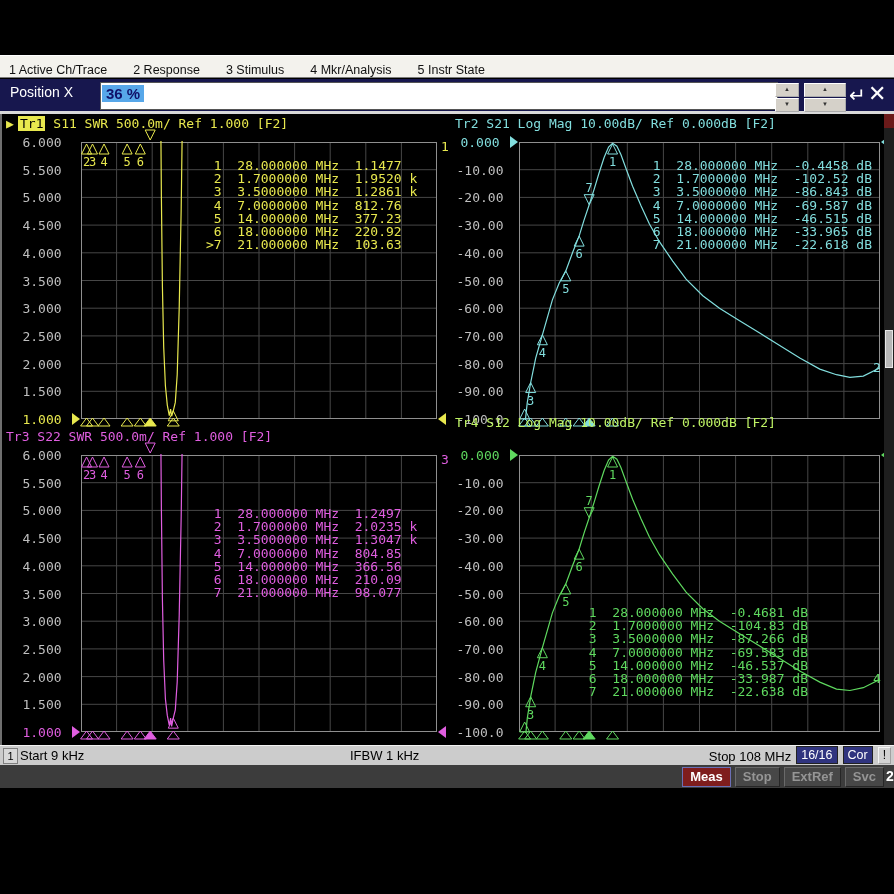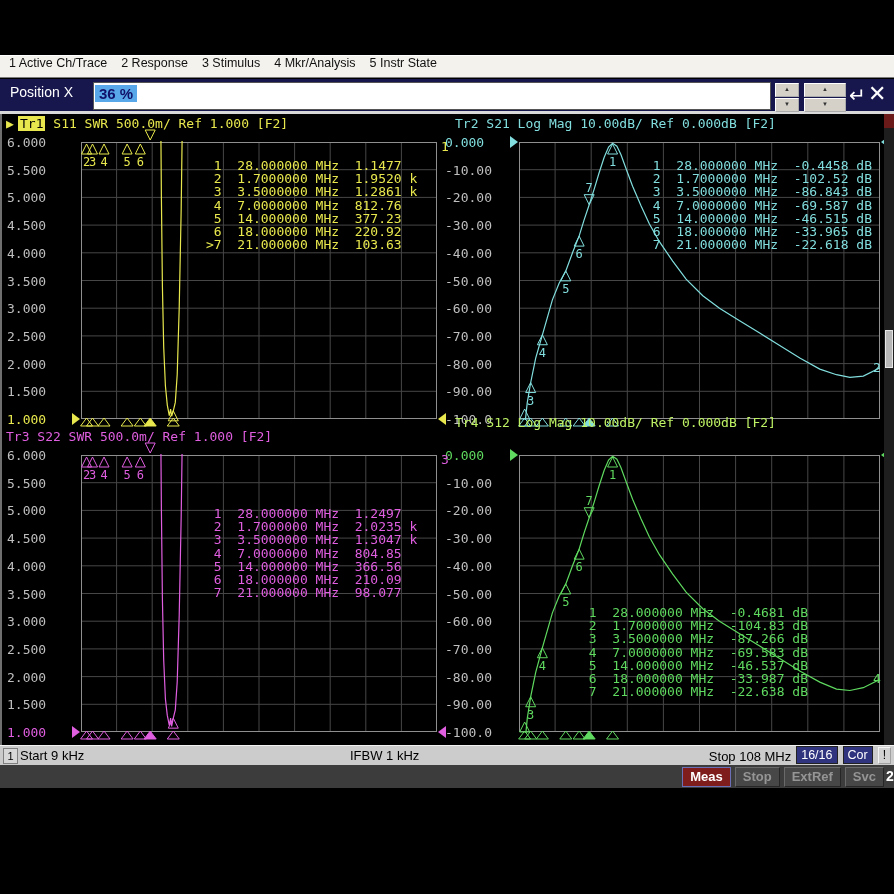--- a/index.html
+++ b/index.html
@@ -1,47 +1,47 @@
 <!DOCTYPE html>
 <html><head>
 <meta charset="utf-8">
 <style>
   html,body{margin:0;padding:0;background:#000;}
   body{position:relative;width:894px;height:894px;overflow:hidden;font-family:"Liberation Sans",sans-serif;}
 
   
   #menubar{position:absolute;left:0;top:55px;width:894px;height:23px;background:#f3f2ed;
     border-top:1px solid #ffffff;border-bottom:1px solid #7b7b7b;
-    display:flex;align-items:flex-start;gap:14px;padding-left:9px;box-sizing:border-box;
+    display:flex;align-items:flex-end;gap:26px;padding-left:9px;box-sizing:border-box;
     font-size:12.5px;color:#111;}
   .menu-item{white-space:nowrap;cursor:default;}
 
   
   #posbar{position:absolute;left:0;top:79px;width:894px;height:32px;background:#17174e;
     border-bottom:3px solid #d9d9d9;box-sizing:content-box;}
   #poslabel{position:absolute;left:10px;top:84px;color:#fff;font-size:14px;}
-  #posinput{position:absolute;left:93px;top:82px;width:676px;height:26px;background:#fff;border:1px solid #555;}
+  #posinput{position:absolute;left:100px;top:82px;width:676px;height:26px;background:#fff;border:1px solid #555;}
   #posvalue{display:inline-block;margin:2px 0 0 1px;padding:0 4px;background:#57a7e9;color:#101068;
     font-size:15px;font-weight:bold;}
   .spinner{position:absolute;top:83px;display:flex;flex-direction:column;}
   .spin-btn{height:12px;background:#d5d1c9;border:1px outset #fff;font-size:6px;line-height:10px;
     text-align:center;color:#333;margin-bottom:1px;cursor:default;}
   #spinnerA{left:775px;width:24px;}
   #spinnerB{left:804px;width:42px;}
   #enter-key{position:absolute;left:849px;top:82px;color:#fff;font-size:20px;line-height:26px;}
   #close-entry{position:absolute;left:868px;top:80px;color:#fff;font-size:22px;line-height:28px;font-weight:100;}
 
   
   #ledge{position:absolute;left:0;top:114px;width:2px;height:631px;background:#6f6f6f;}
   #plots{position:absolute;left:0;top:0;z-index:2;pointer-events:none;}
   .ptitle{position:absolute;z-index:3;font:13px "DejaVu Sans Mono",monospace;white-space:pre;}
   .chip{display:inline-block;}
   .arrow{display:inline-block;width:12px;}
   .ylab{position:absolute;z-index:1;font:13px "DejaVu Sans Mono",monospace;color:#bfbfbf;
-    width:70px;text-align:left;}
+    width:70px;text-align:center;}
   .mtable{position:absolute;z-index:3;font:13px "DejaVu Sans Mono",monospace;line-height:13.2px;white-space:pre;}
 
   
   #vsb{position:absolute;right:0;top:114px;width:10px;height:631px;background:#1e1e1e;z-index:4;}
   #vsb-top{position:absolute;left:0;top:0;width:10px;height:14px;background:#6b1a1a;}
   #vsb-thumb{position:absolute;left:1px;top:216px;width:8px;height:38px;background:#b7b7b7;border:1px solid #e6e6e6;box-sizing:border-box;}
 
   
   #statusbar{position:absolute;left:0;top:745px;width:894px;height:20px;background:#cccccc;
     border-top:1px solid #f2f2f2;box-sizing:border-box;font-size:13px;color:#000;z-index:5;}

